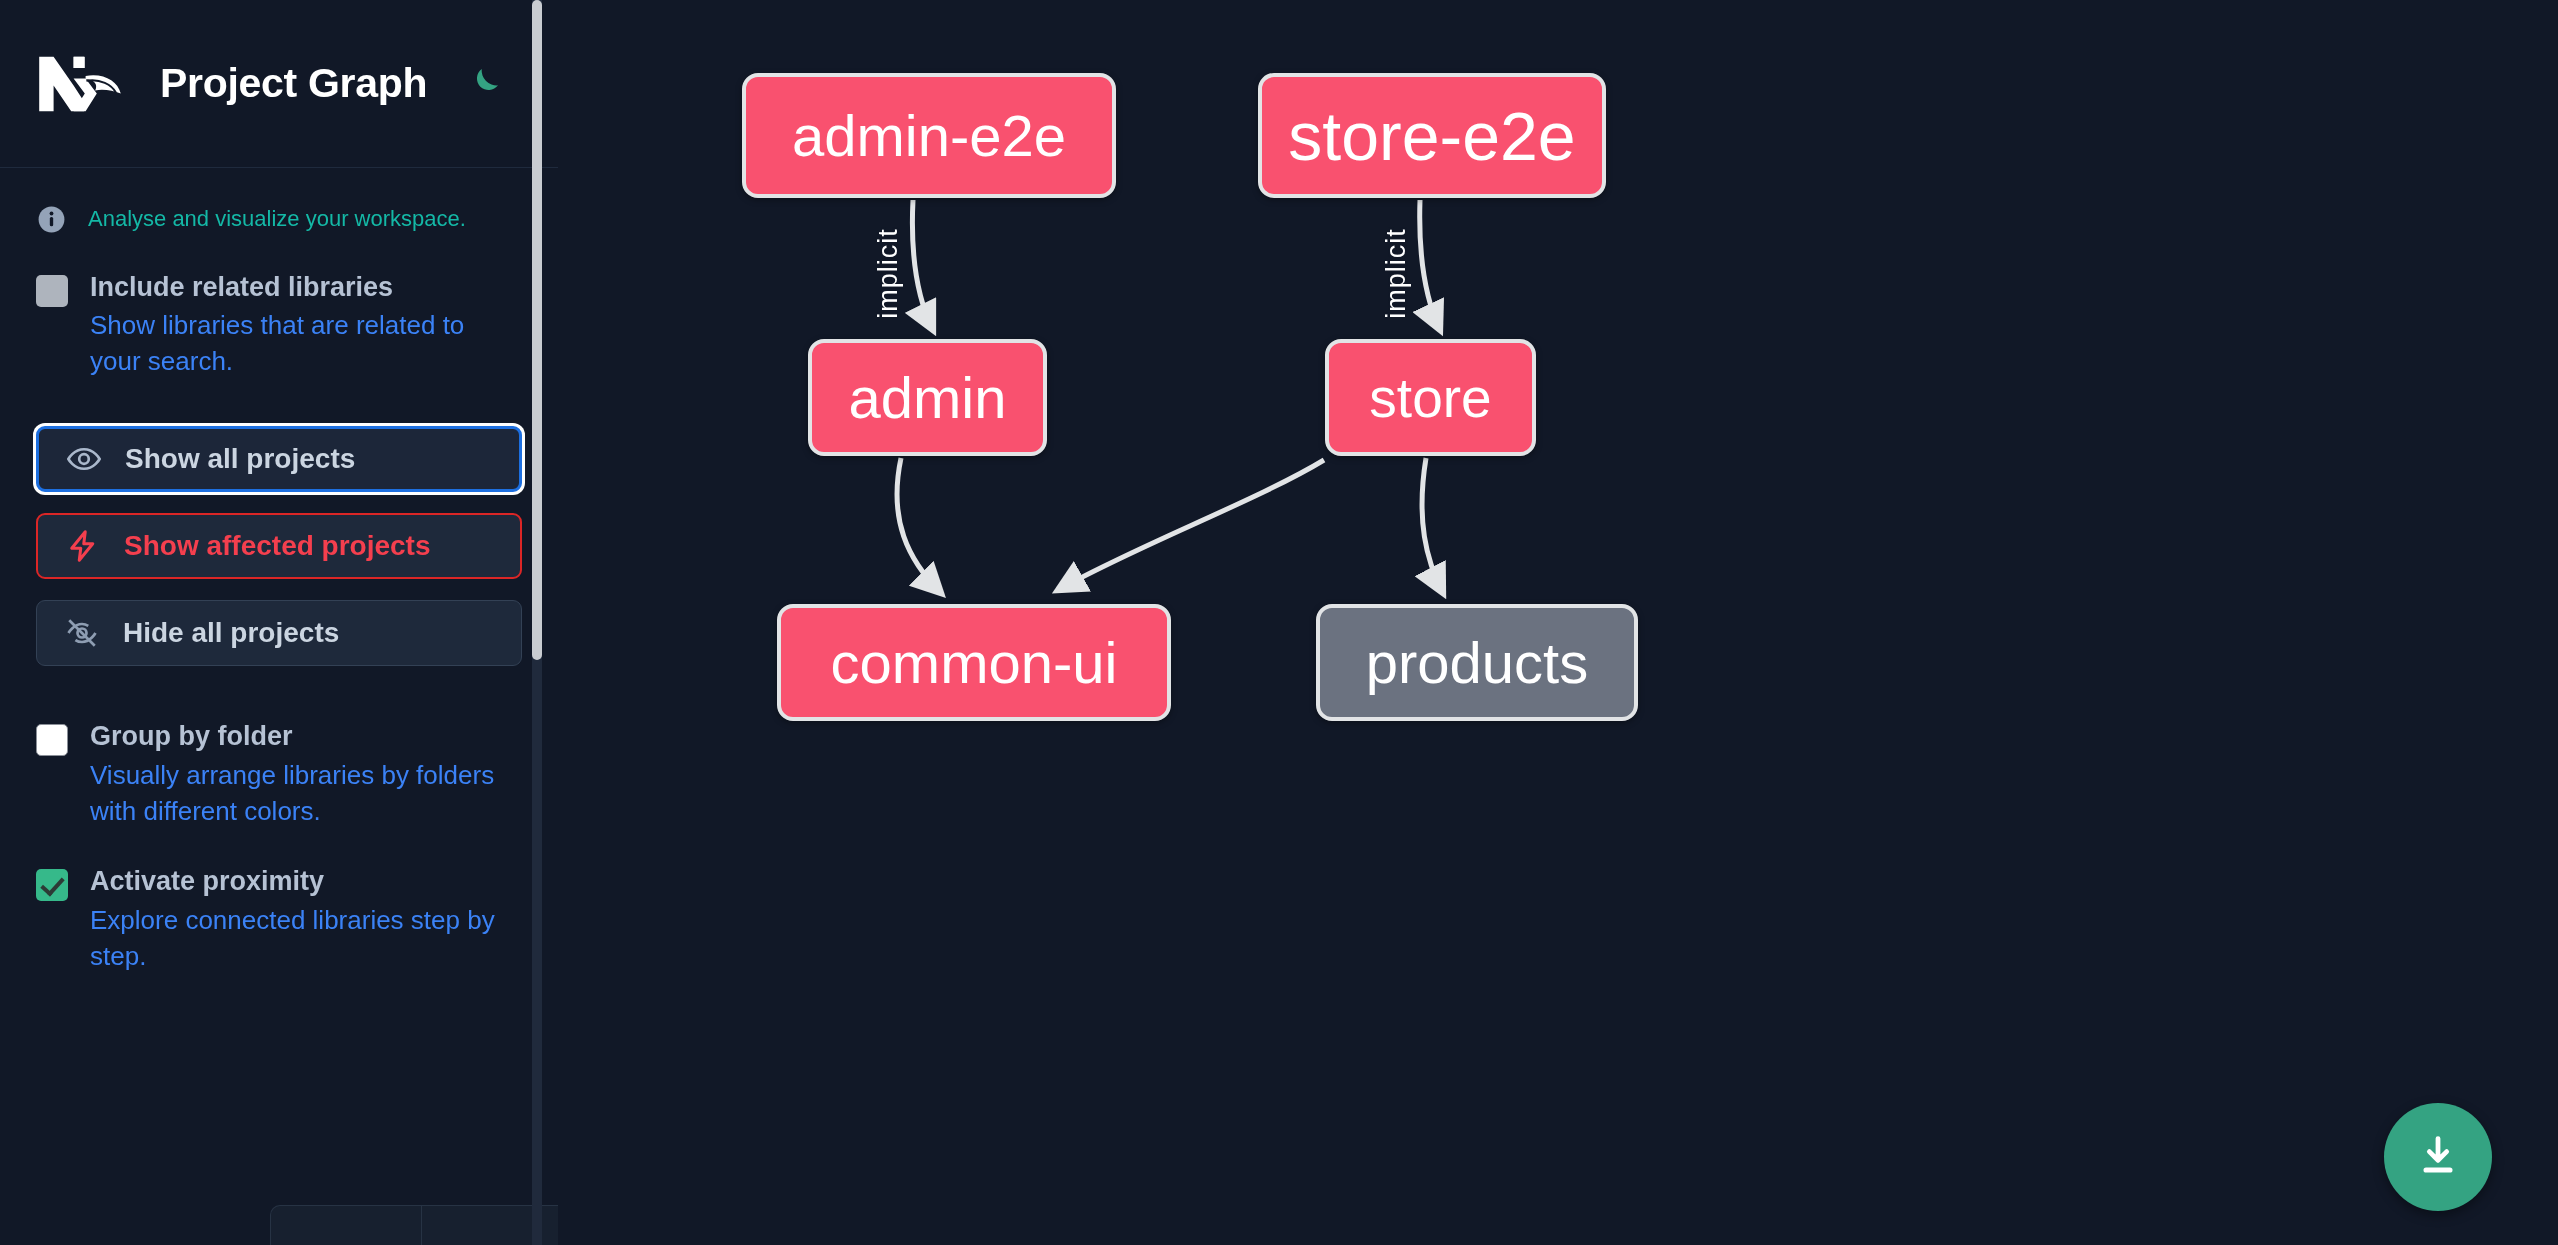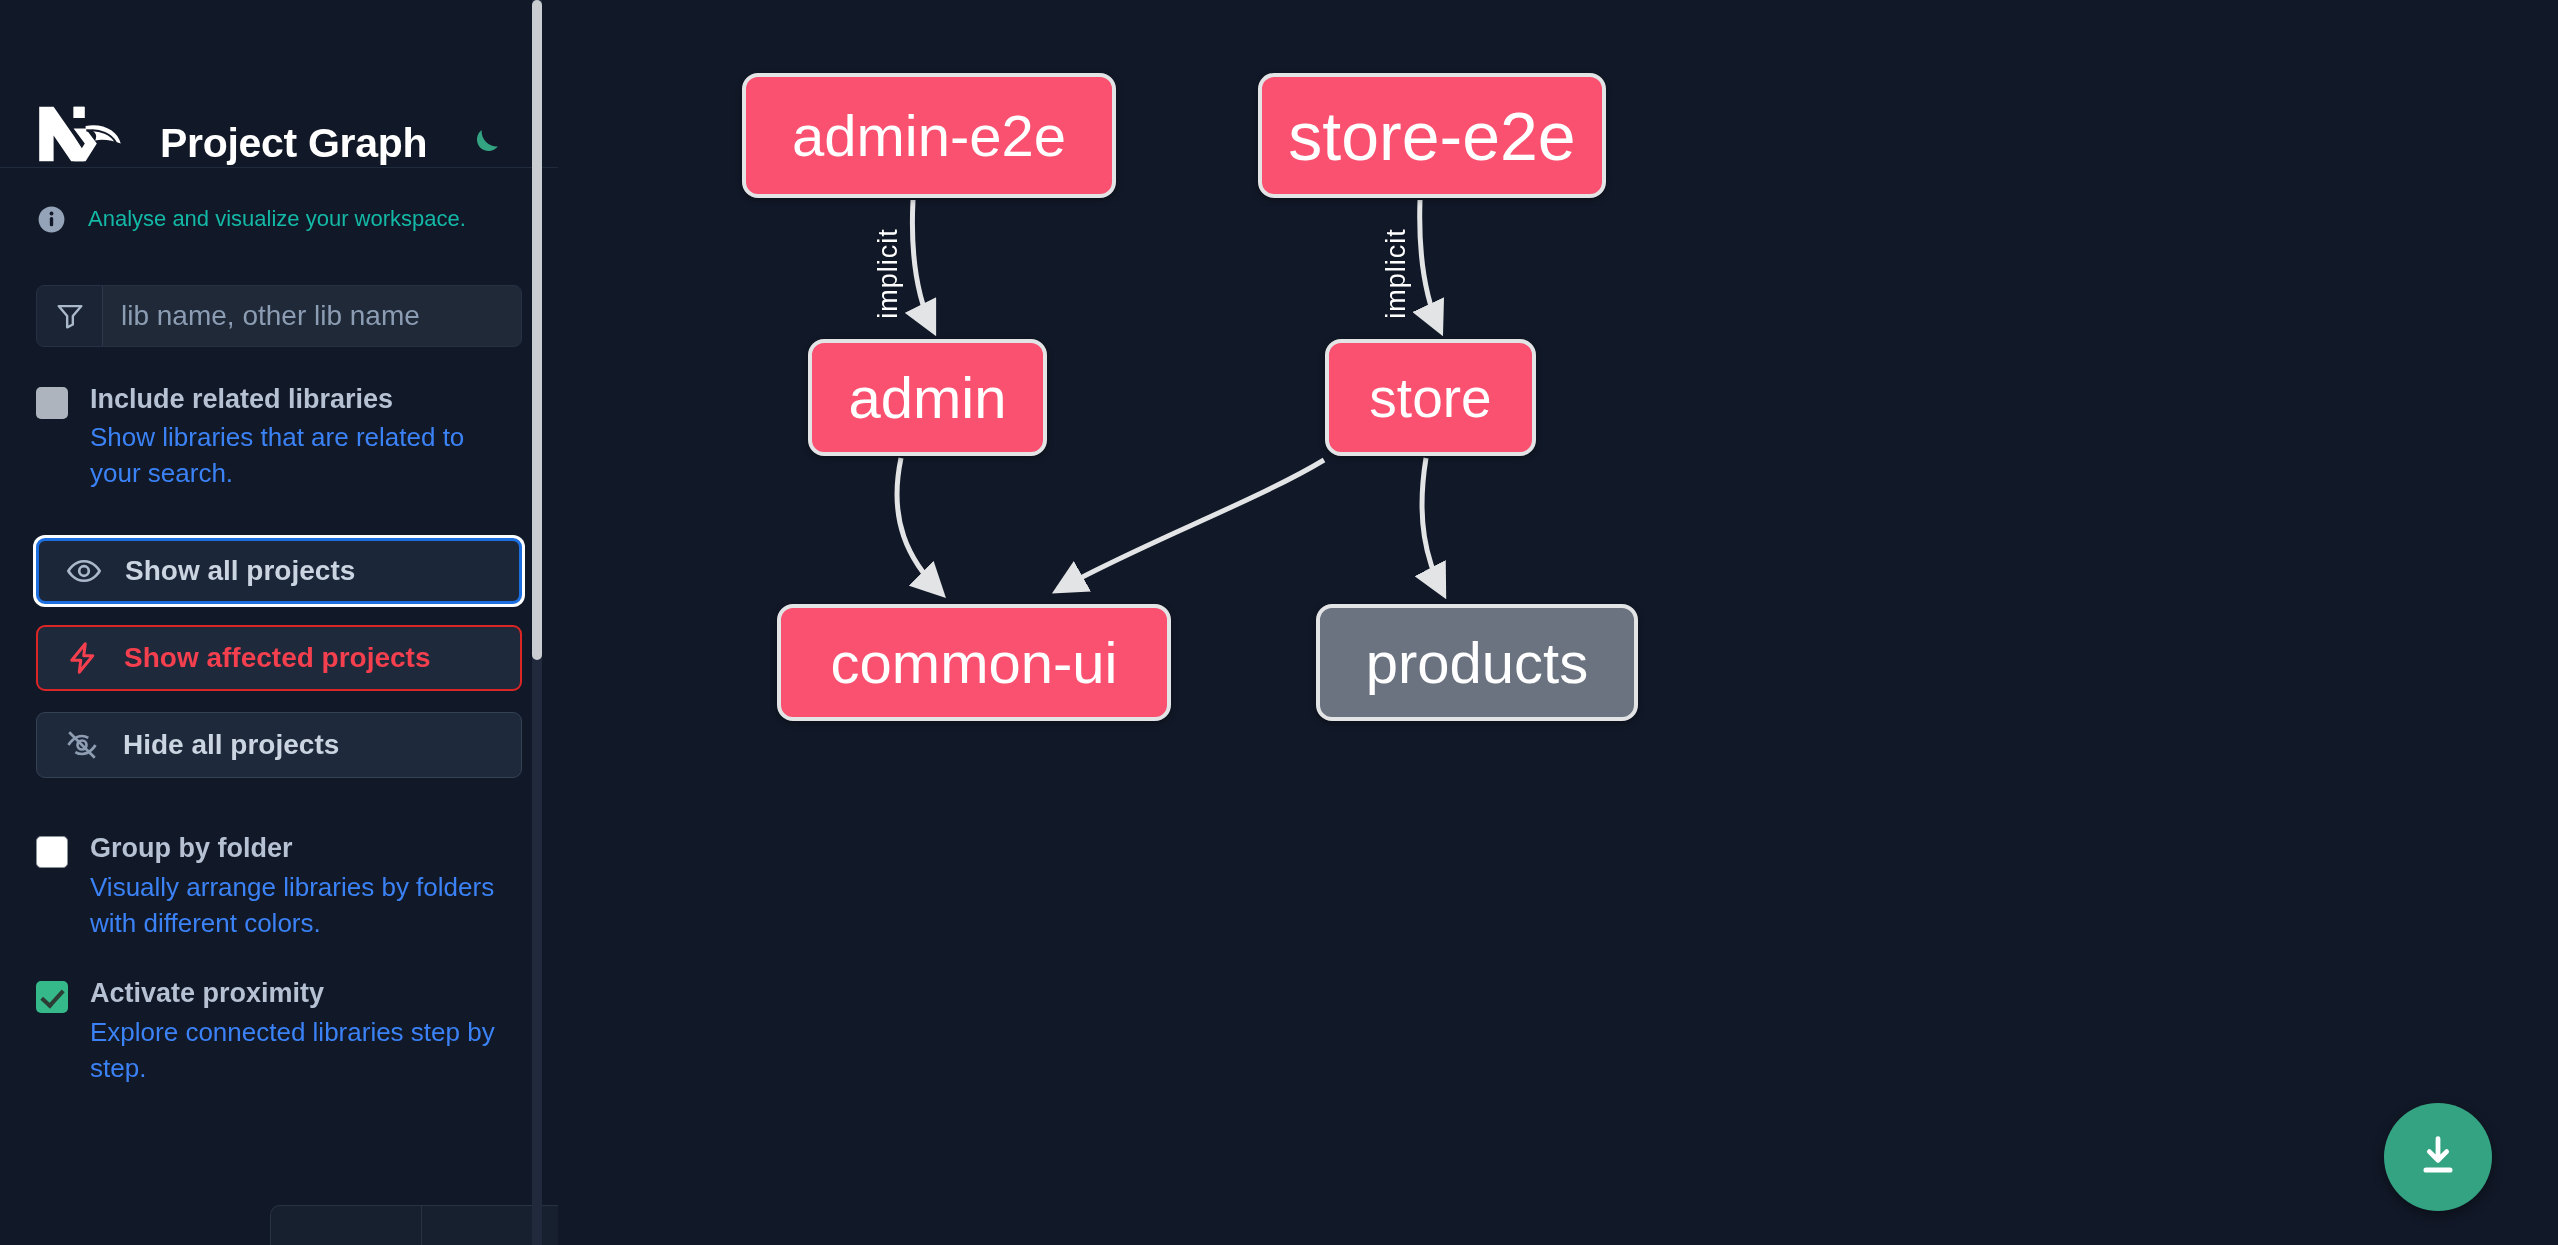--- a/index.html
+++ b/index.html
@@ -14,21 +14,21 @@
   
   #sidebar {
     width: 558px; height: 1245px;
     background: #111827;
     position: relative;
     flex: 0 0 558px;
     overflow: hidden;
   }
   .sb-header {
     height: 168px;
-    display: flex; align-items: flex-end;
+    display: flex; align-items: center;
     padding: 0 36px;
     border-bottom: 1px solid #1f2a3d;
   }
   .nx-logo { width: 96px; height: 66px; flex: 0 0 96px; }
   .sb-title {
     font-size: 41px; font-weight: 700; color: #ffffff;
     margin-left: 28px; letter-spacing: -0.3px;
     white-space: nowrap;
   }
   .moon-btn { margin-left: 34px; width: 44px; height: 44px; display:flex; align-items:center; justify-content:center; cursor: pointer; }
@@ -188,28 +188,20 @@
       <div class="info-icon">
         <svg width="31" height="31" viewBox="0 0 24 24">
           <circle cx="12" cy="12" r="10" fill="#94a3b8"></circle>
           <circle cx="12" cy="7.4" r="1.5" fill="#111827"></circle>
           <rect x="10.7" y="10" width="2.6" height="7.2" rx="1.2" fill="#111827"></rect>
         </svg>
       </div>
       <div class="sb-info-text">Analyse and visualize your workspace.</div>
     </div>
 
-    <div class="search-wrap">
-      <div class="search-icon-box">
-        <svg width="34" height="34" viewBox="0 0 24 24">
-          <path fill="none" stroke="#aab8cc" stroke-width="1.7" stroke-linejoin="round" d="M4 5h16l-6 7v6l-4 2v-8z"></path>
-        </svg>
-      </div>
-      <input class="search-input" type="text" placeholder="lib name, other lib name" style="">
-    </div>
 
     <div class="check-row">
       <div class="cb disabled"></div>
       <div class="check-text">
         <div class="check-label">Include related libraries</div>
         <div class="check-desc">Show libraries that are related to your search.</div>
       </div>
     </div>
 
     <div class="btn-stack">

